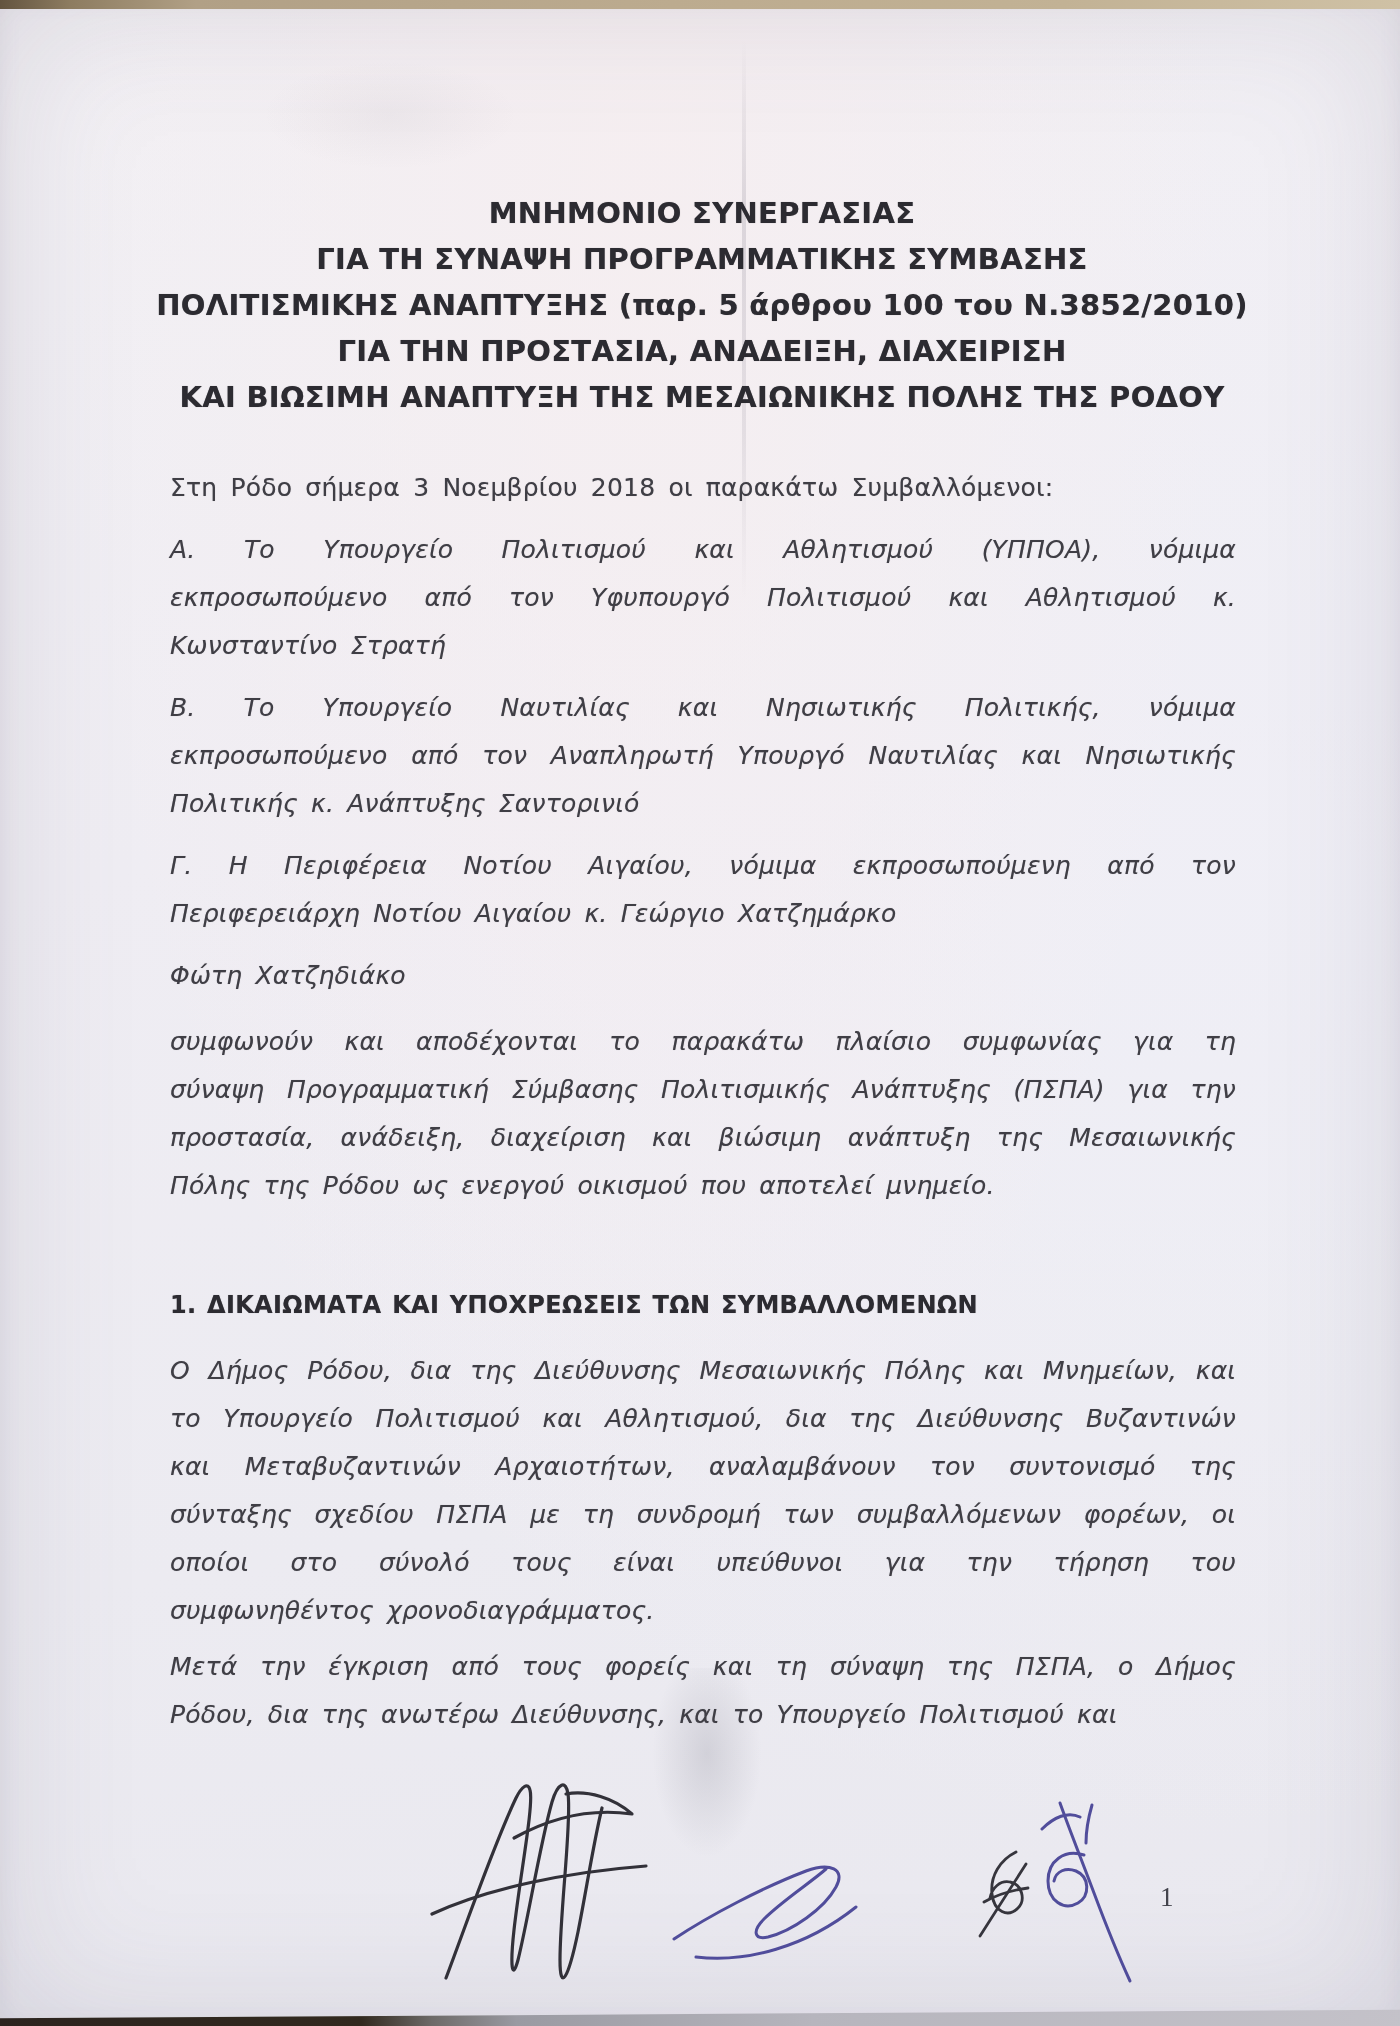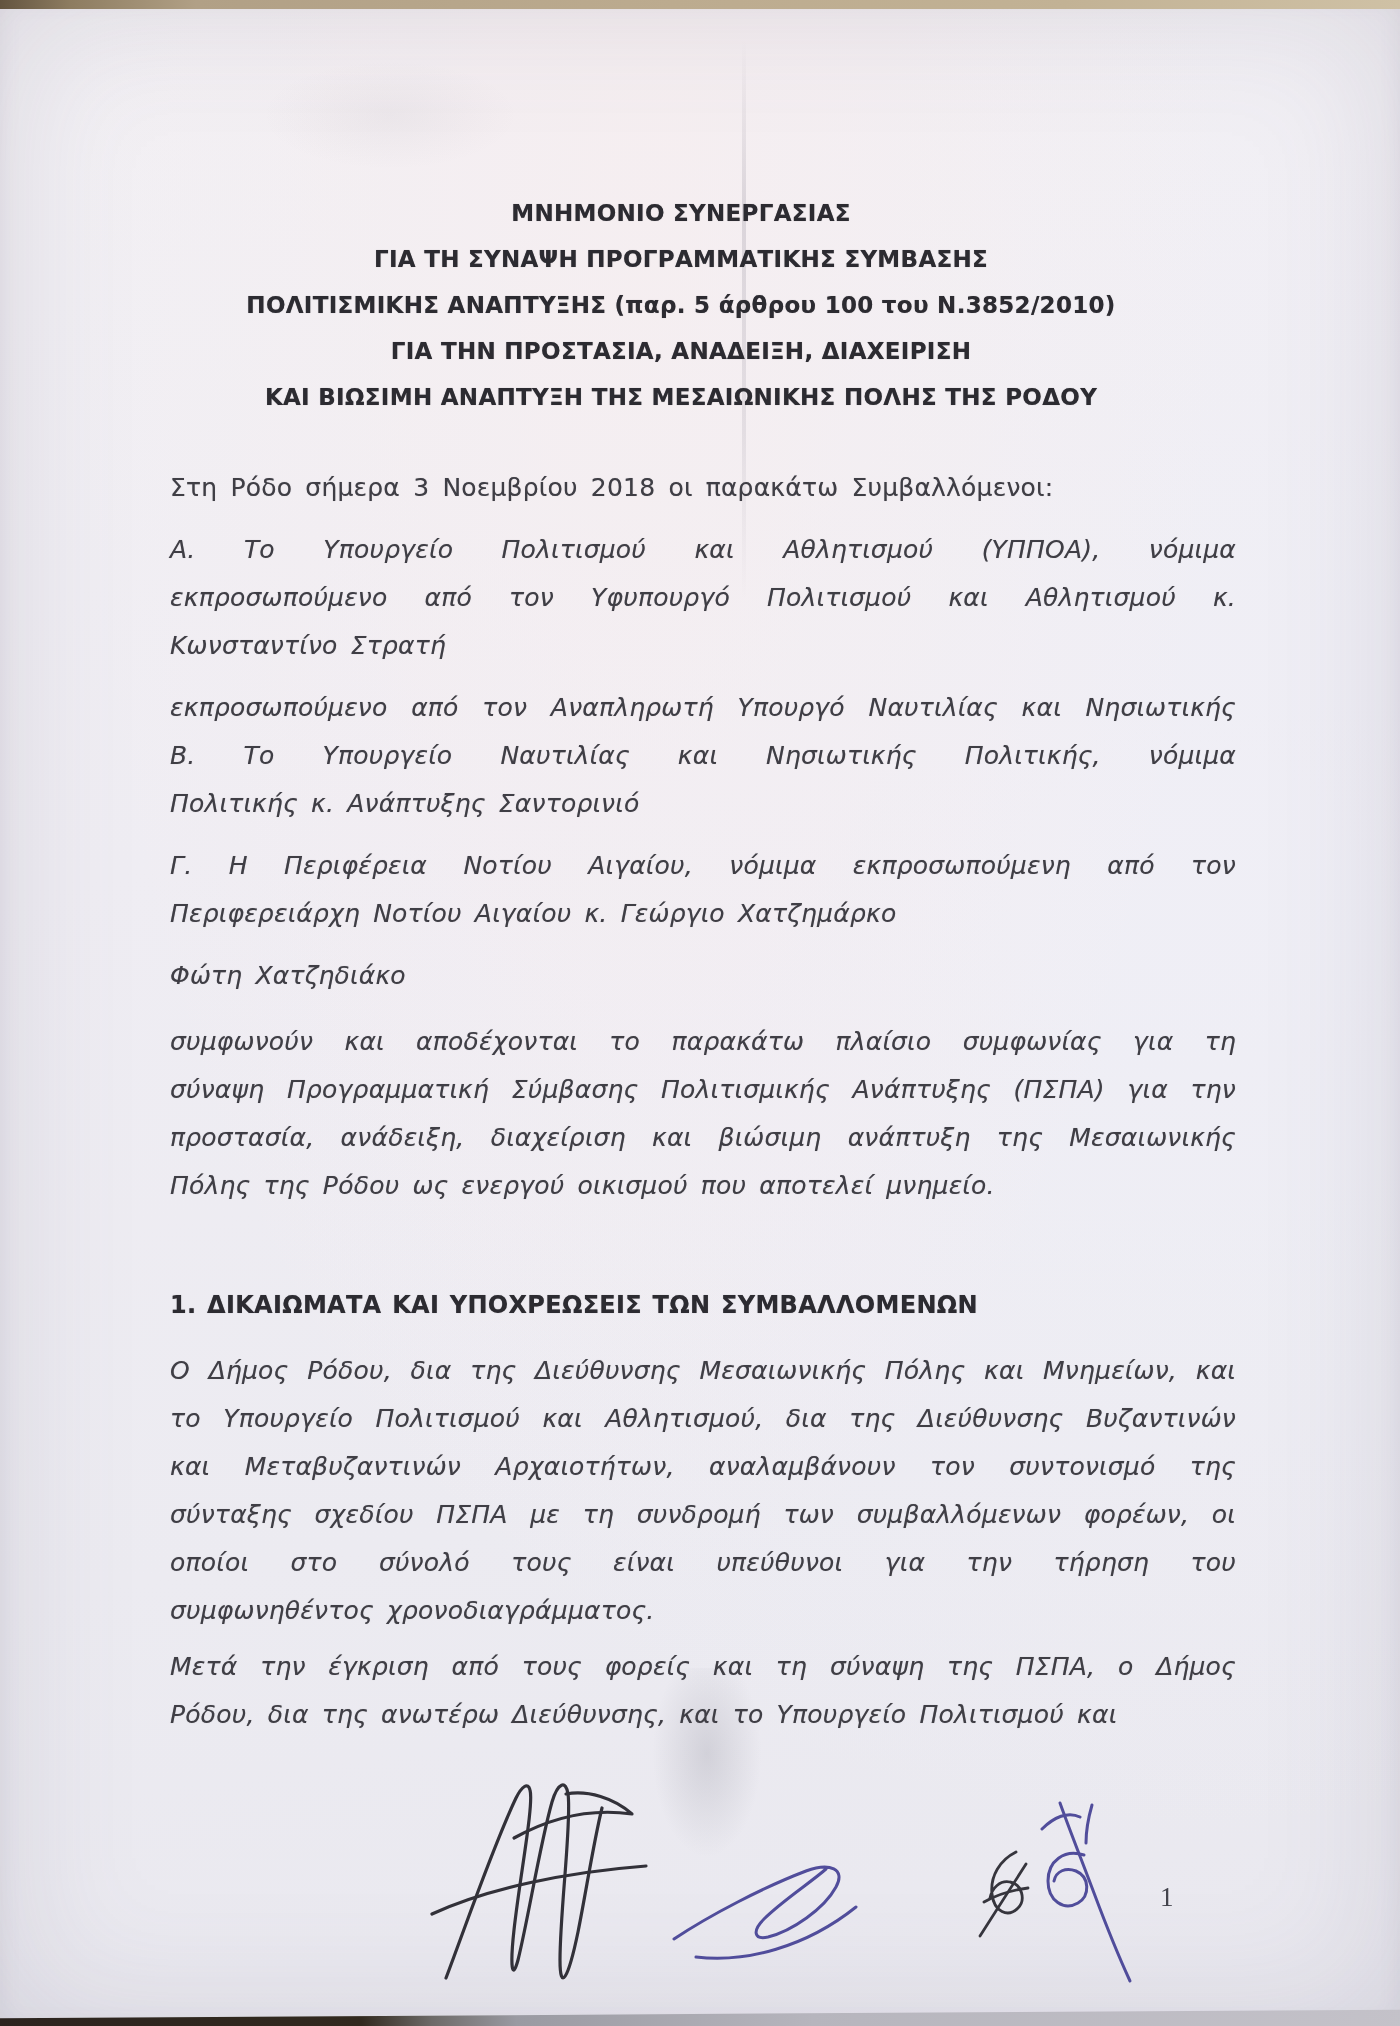--- a/index.html
+++ b/index.html
@@ -34,22 +34,22 @@
     position:absolute;left:652px;top:1668px;width:110px;height:190px;
     background:radial-gradient(ellipse at 50% 45%,rgba(110,110,125,.20),rgba(110,110,125,0) 70%);
   }
   .wrinkle{
     position:absolute;left:260px;top:60px;width:260px;height:110px;
     background:radial-gradient(ellipse at 50% 50%,rgba(90,85,100,.05),rgba(90,85,100,0) 70%);
   }
 
   
   .title-block{
-    position:absolute;left:111px;top:190px;width:1140px;
-    font-weight:bold;font-size:23px;line-height:46px;color:#2c2b31;
+    position:absolute;left:132px;top:190px;width:1140px;
+    font-weight:bold;font-size:29px;line-height:46px;color:#2c2b31;
     letter-spacing:.3px;
     text-shadow:0 0 .7px rgba(44,43,49,.55);
   }
   .title-block .tline{text-align:center;text-align-last:center;}
 
   .body-block{
     position:absolute;left:170px;top:464px;width:1066px;
     font-size:25px;line-height:48px;color:#3f3e45;
     letter-spacing:.2px;word-spacing:5px;
     text-shadow:0 0 .7px rgba(63,62,69,.45);
@@ -100,22 +100,22 @@
     </div>
 
   <div class="body-block">
     <div class="par par-first">Στη Ρόδο σήμερα 3 Νοεμβρίου 2018 οι παρακάτω Συμβαλλόμενοι:</div>
     <div class="par j">
         <div class="tline">Α. Το Υπουργείο Πολιτισμού και Αθλητισμού (ΥΠΠΟΑ), νόμιμα</div>
         <div class="tline">εκπροσωπούμενο από τον Υφυπουργό Πολιτισμού και Αθλητισμού κ.</div>
         <div class="tline tline-last">Κωνσταντίνο Στρατή</div>
       </div>
     <div class="par j">
+        <div class="tline">Β. Το Υπουργείο Ναυτιλίας και Νησιωτικής Πολιτικής, νόμιμα</div>
         <div class="tline">εκπροσωπούμενο από τον Αναπληρωτή Υπουργό Ναυτιλίας και Νησιωτικής</div>
-        <div class="tline">Β. Το Υπουργείο Ναυτιλίας και Νησιωτικής Πολιτικής, νόμιμα</div>
         <div class="tline tline-last">Πολιτικής κ. Ανάπτυξης Σαντορινιό</div>
       </div>
     <div class="par j">
         <div class="tline">Γ. Η Περιφέρεια Νοτίου Αιγαίου, νόμιμα εκπροσωπούμενη από τον</div>
         <div class="tline tline-last">Περιφερειάρχη Νοτίου Αιγαίου κ. Γεώργιο Χατζημάρκο</div>
       </div>
     <div class="par j">
         <div class="tline tline-last">Φώτη Χατζηδιάκο</div>
       </div>
     <div class="par j par-agreement">

